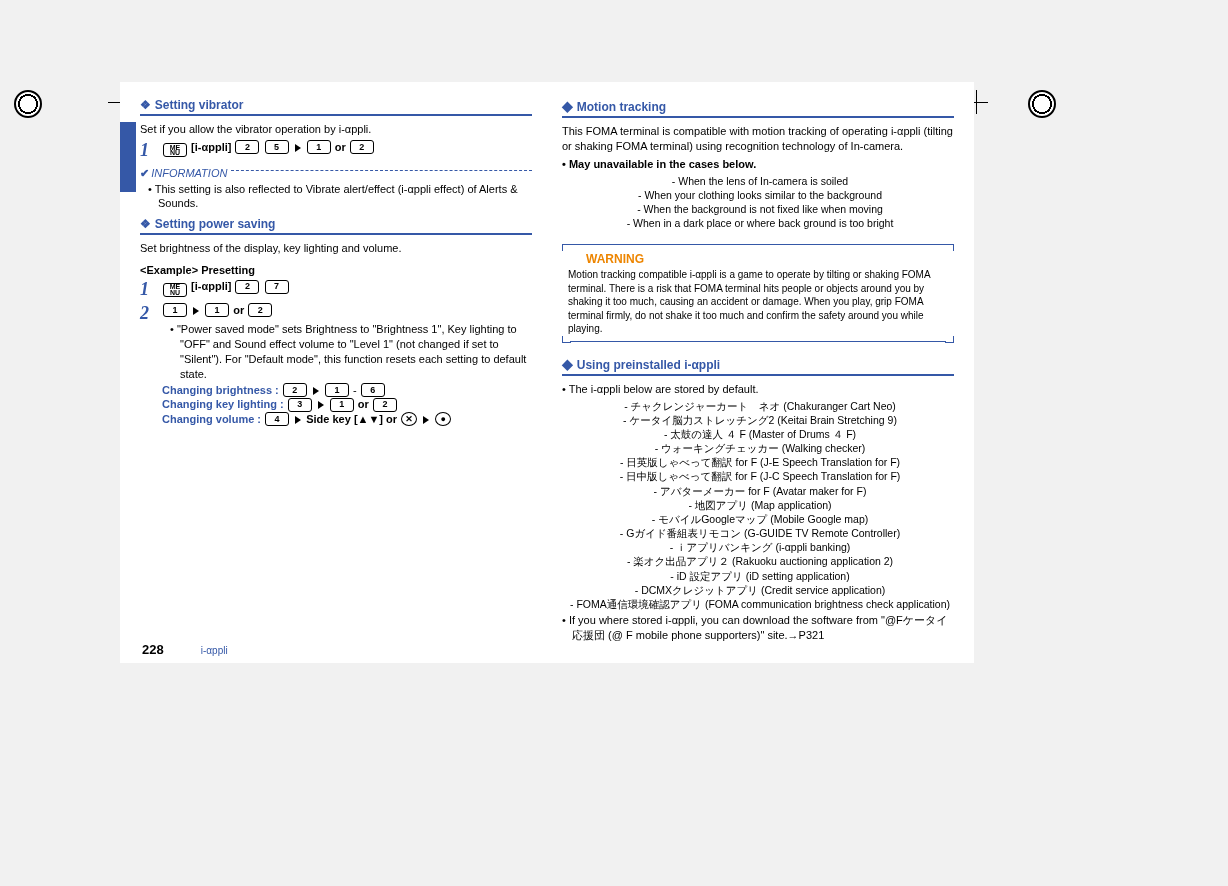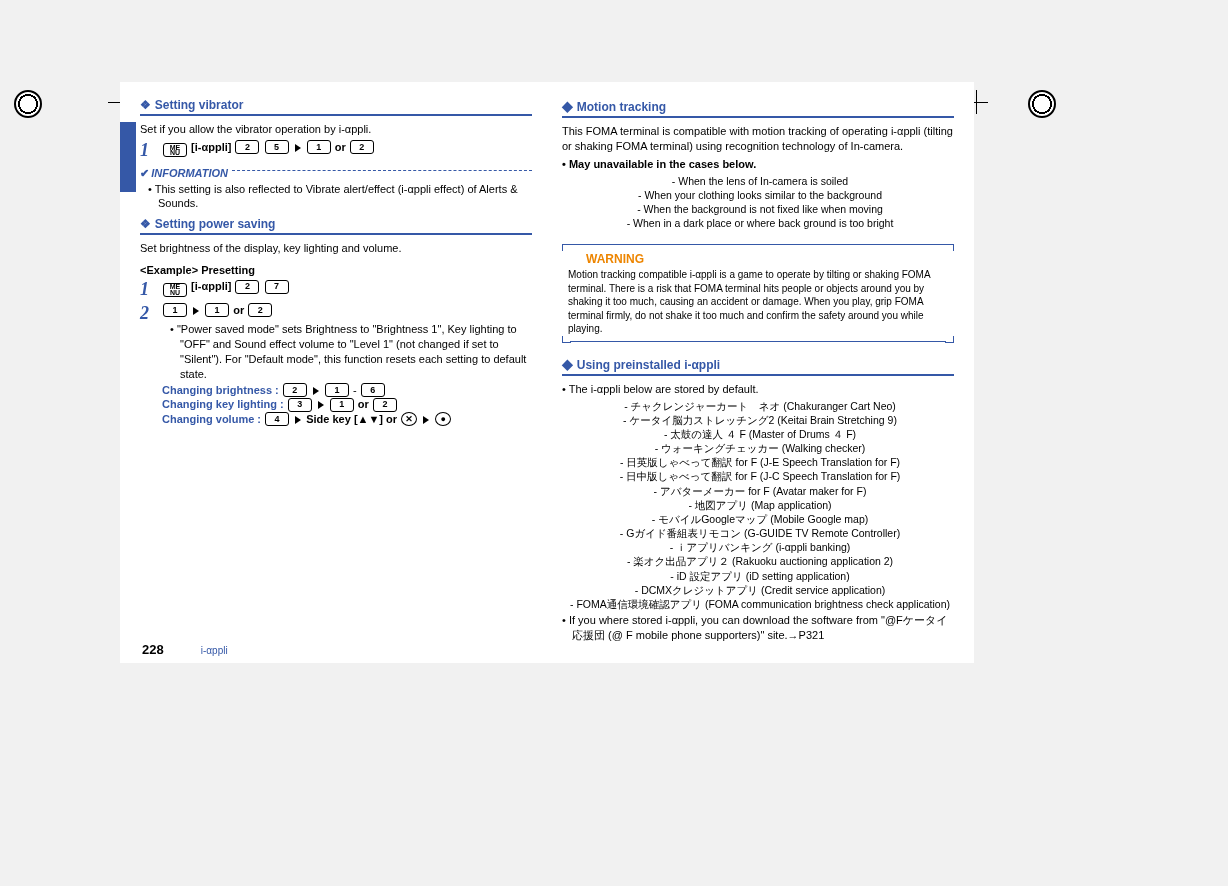--- a/index.html
+++ b/index.html
@@ -50,21 +50,21 @@
   p.sub::before { content:"- "; }
 
   .step { display:flex; align-items:flex-start; margin:4px 0; }
   .step-num { color:#3558a7; font-weight:bold; font-size:18px; font-style:italic; font-family:"Times New Roman",serif; width:22px; flex:none; line-height:1.1;}
   .step-body { flex:1; font-size:11px; }
 
   .bullet { margin-left:18px; text-indent:-10px; font-size:11px; line-height:1.35; margin-top:2px; margin-bottom:2px;}
   .bullet::before{content:"• ";}
 
   .note-head { font-weight:bold; font-size:11px; margin-top:8px;}
-  .info-label { color:#3558a7; font-weight:bold; font-size:11px; font-style: italic;}
+  .info-label { color:#3558a7; font-weight:normal; font-size:11px; font-style: italic;}
   .check::before{content:"✔"; color:#3558a7; margin-right:2px; font-style: normal; font-weight: bold;}
 
   .blue-bold { color:#3558a7; font-weight:bold; }
 
   .keycap {
     display:inline-flex; align-items:center; justify-content:center;
     min-width:24px; height:14px; border:1px solid #000; border-radius:3px;
     padding:0 3px; margin:0 1px; font-size:9px; font-weight:bold; line-height:1;
     background:#fff; position:relative; top:-1px;
   }

